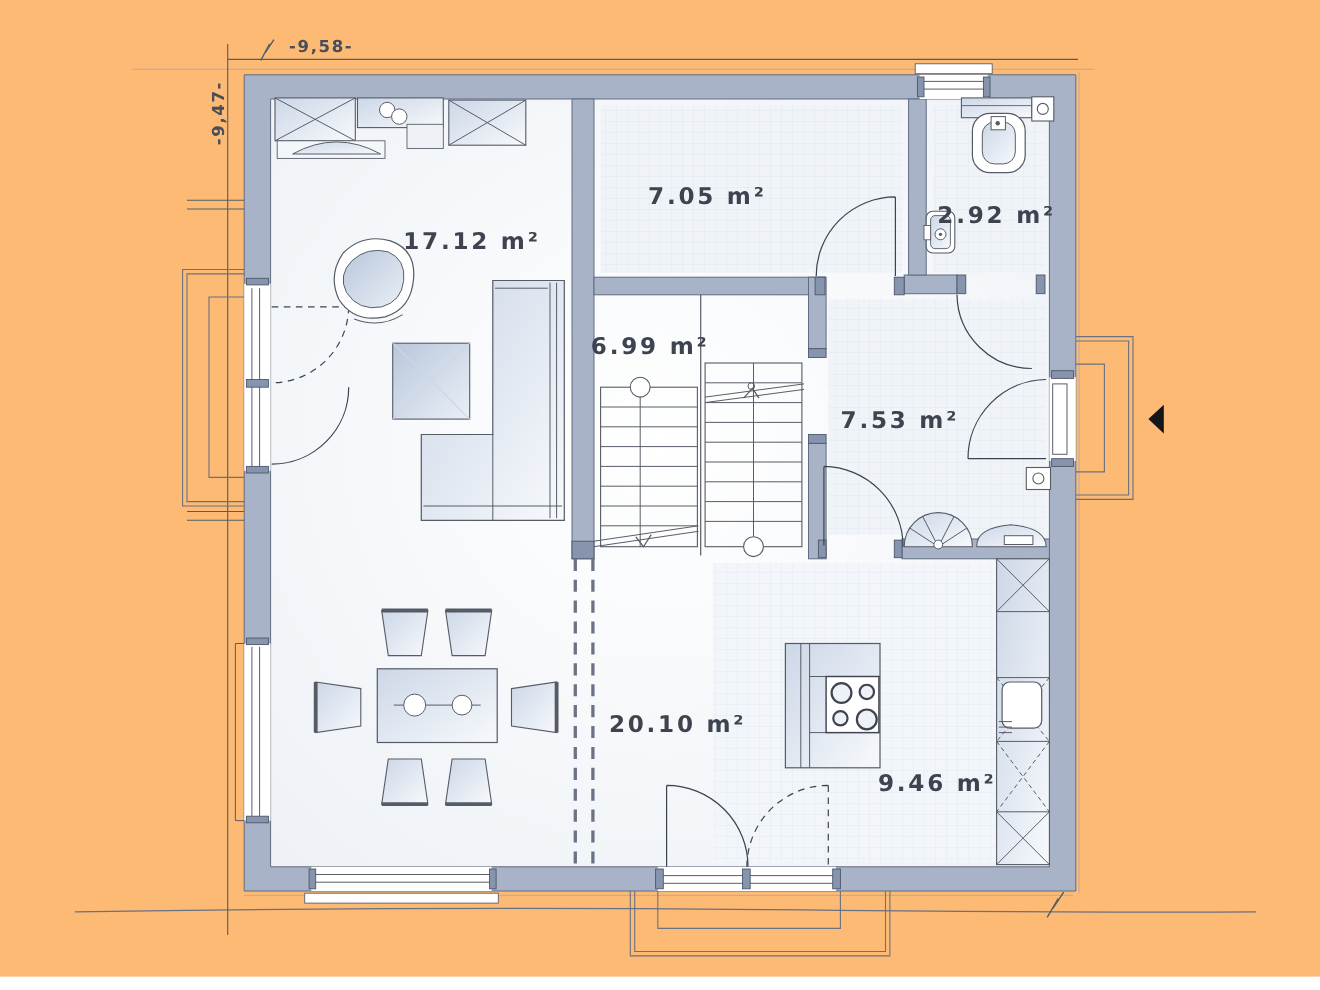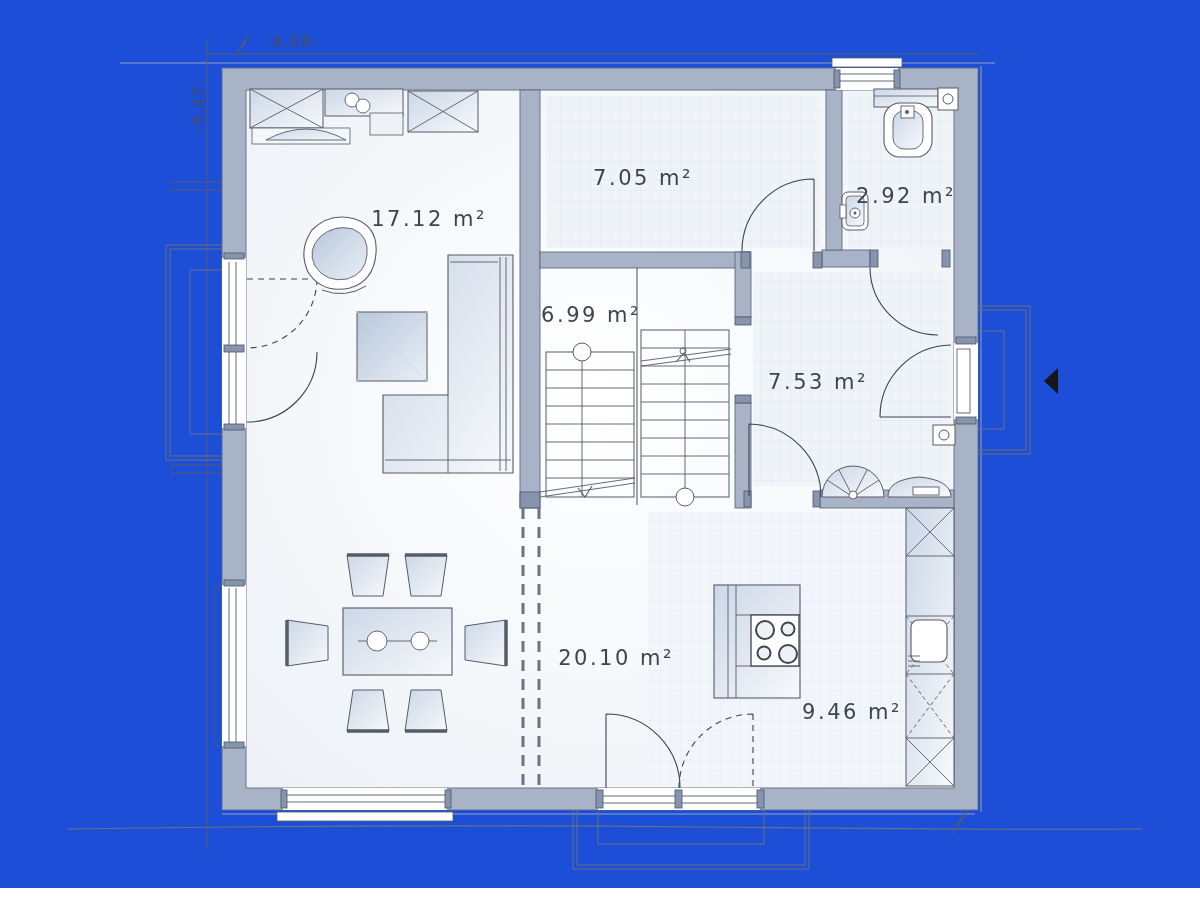--- a/index.html
+++ b/index.html
@@ -1,17 +1,17 @@
 <!DOCTYPE html>
 <html><head>
 <meta charset="utf-8">
 <style>
   html,body{margin:0;padding:0;background:#ffffff;}
-  .canvas{position:relative;width:1200px;height:888px;background:#1d4ed8;overflow:hidden;
-          font-family:"DejaVu Sans", sans-serif;}
+  .canvas{position:relative;width:1200px;height:888px;background:#fdba74;overflow:hidden;
+          font-family:"DejaVu Sans", sans-serif;font-weight:bold;}
   svg{position:absolute;left:0;top:0;}
   text{font-family:"DejaVu Sans", sans-serif;fill:#3d4450;}
   .room-label{font-size:21px;letter-spacing:2.5px;}
   .dim-label{font-size:15px;letter-spacing:1.5px;fill:#474d59;}
 </style>
 </head>
 <body>
 
 <div class="canvas">
 <svg width="1200" height="900" viewBox="0 0 1200 900">

